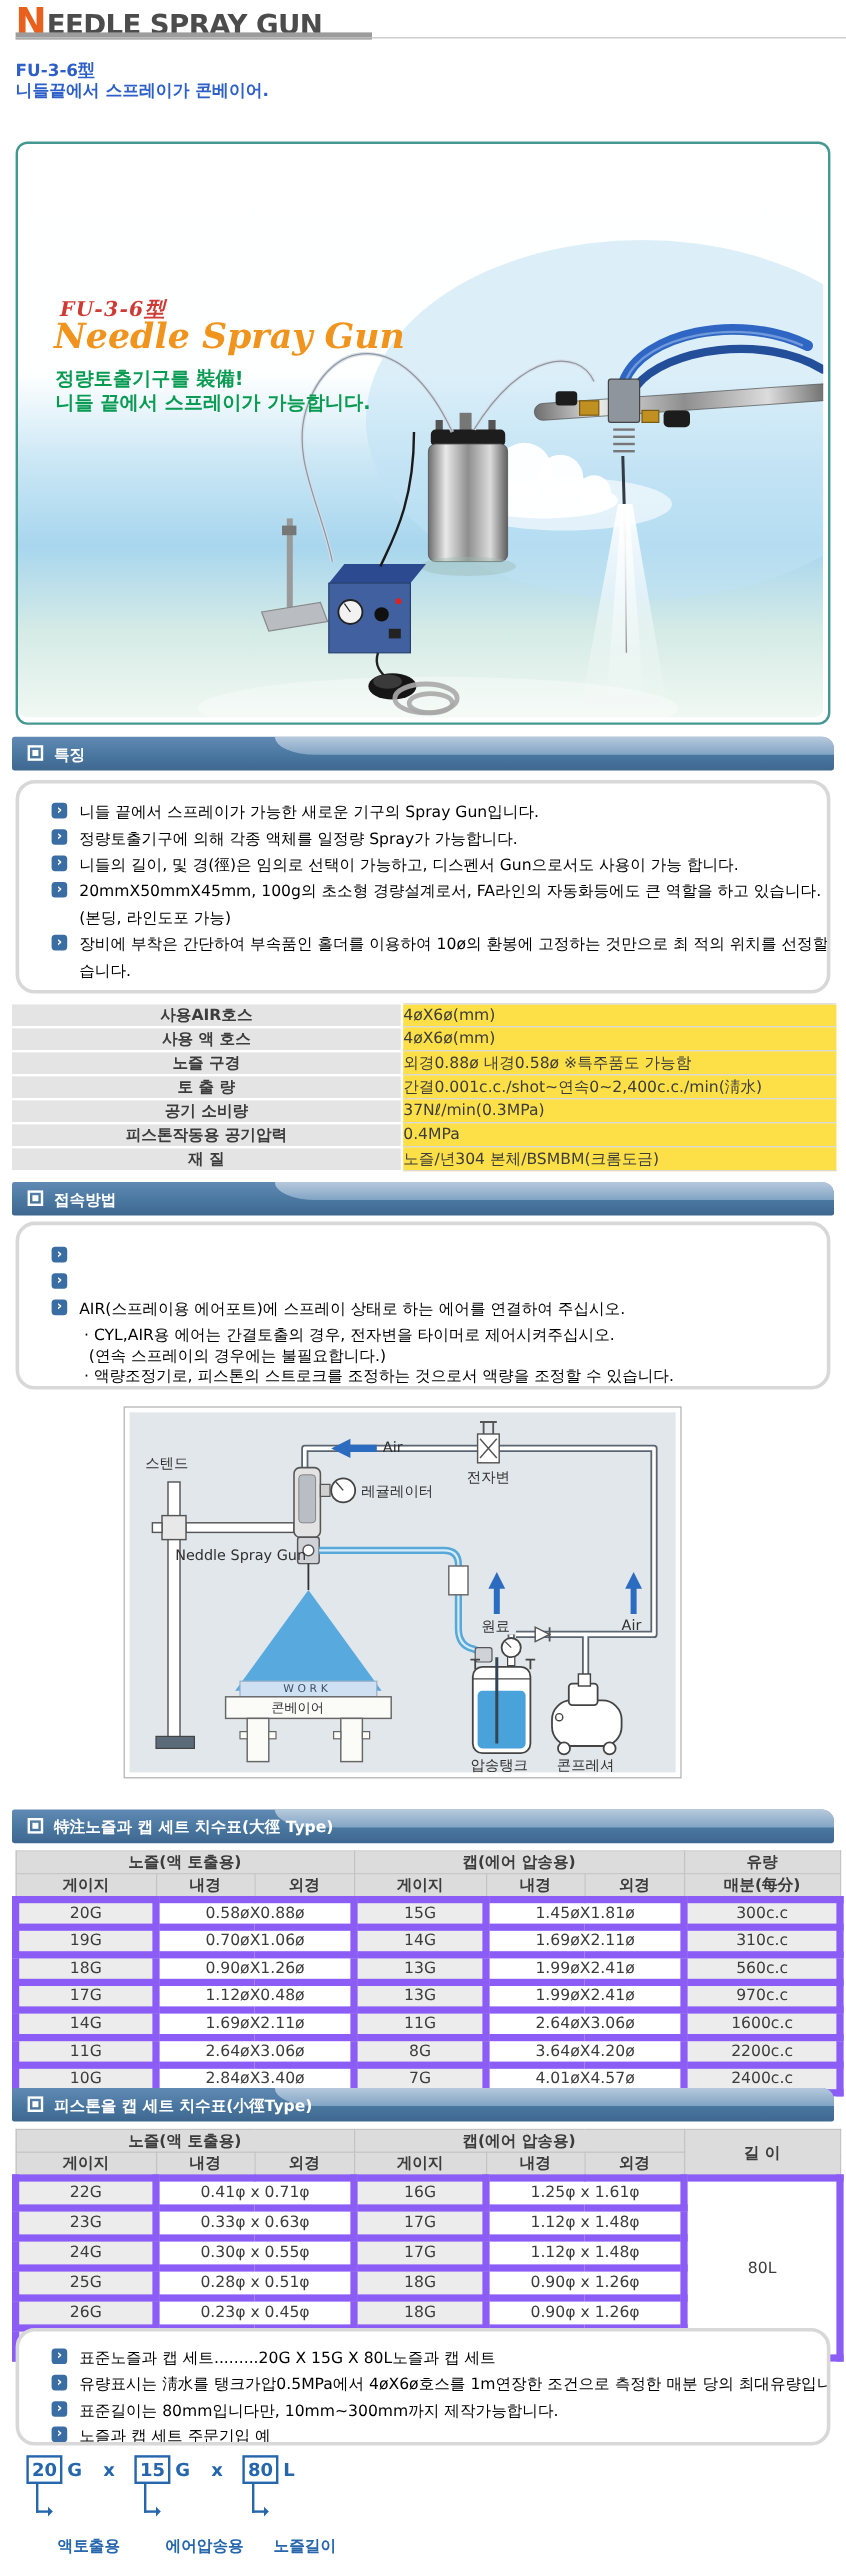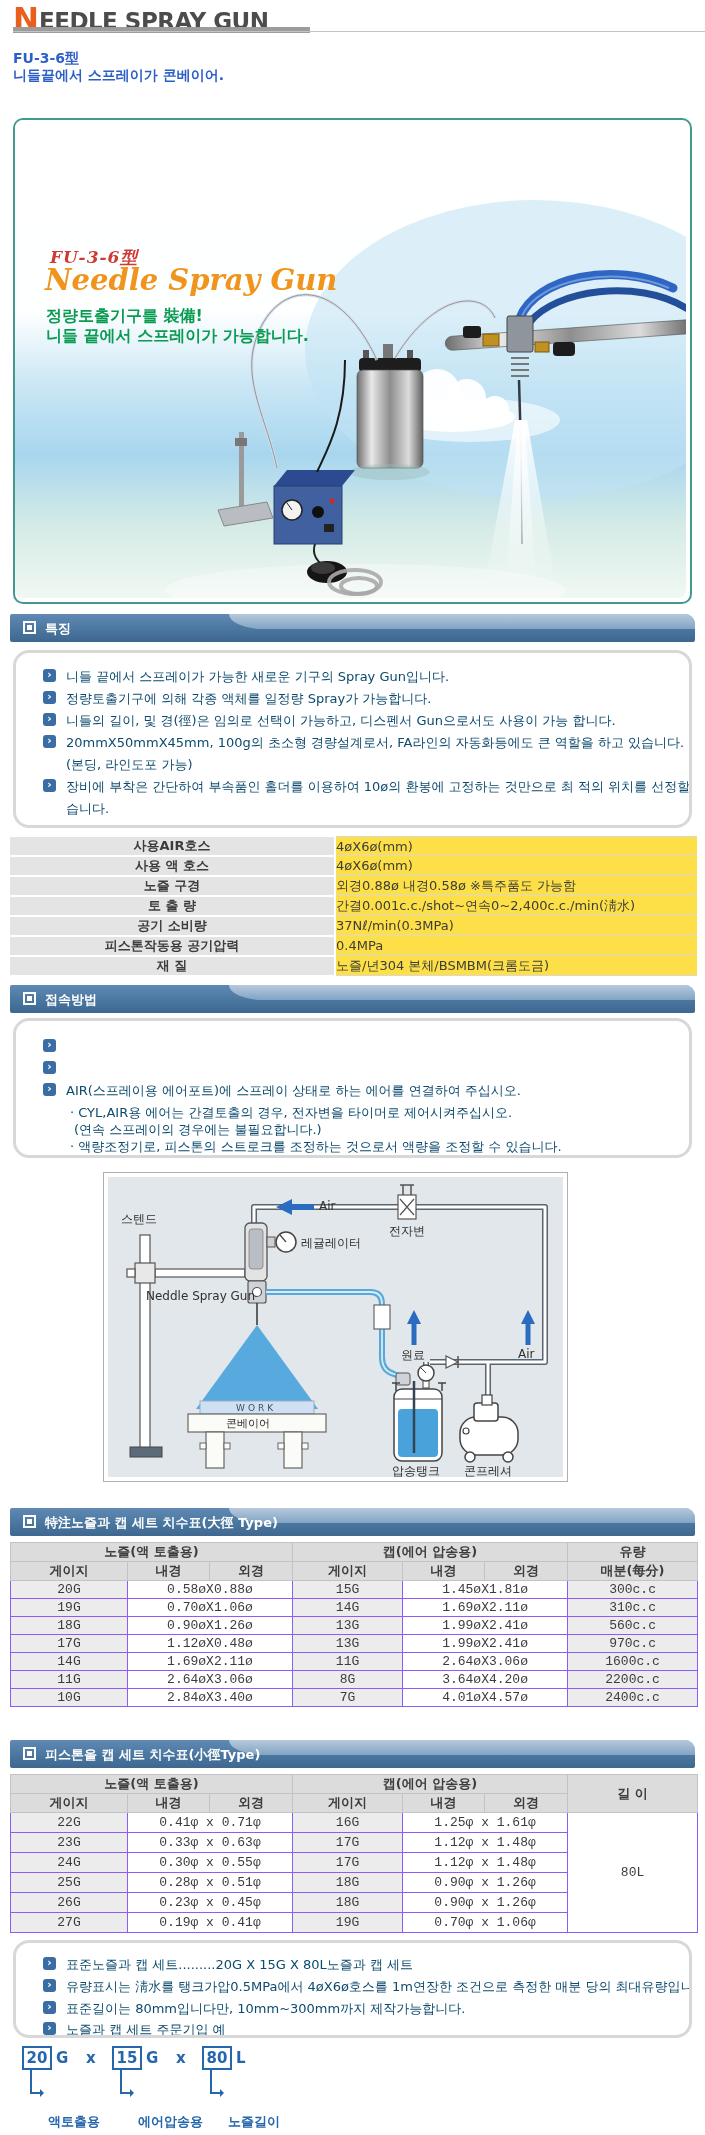--- a/index.html
+++ b/index.html
@@ -25,32 +25,32 @@
        border-radius:2px 10px 2px 2px;overflow:hidden;}
   .bar::before{content:"";position:absolute;left:32%;right:0;top:0;height:15px;
        background:linear-gradient(180deg,#ccd9e7,#8fafcd);border-radius:0 8px 0 34px / 0 8px 0 15px;opacity:.8;}
   .bar-sq{position:absolute;left:13px;top:7px;width:9px;height:9px;border:2px solid #fff;z-index:2;}
   .bar-sq::after{content:"";position:absolute;left:2px;top:2px;width:5px;height:5px;background:#fff;}
   .bar-title{position:absolute;left:35px;top:6px;color:#fff;font-weight:bold;font-size:13px;z-index:2;white-space:nowrap;}
   
   .rbox{position:absolute;left:13px;width:673px;background:#fff;border:3px solid #d8d8d8;border-radius:16px;overflow:hidden;}
   .bl-icon{position:absolute;width:13px;height:13px;background:#3a6da3;border-radius:3px;color:#fff;
        font-size:11px;line-height:12px;text-align:center;font-weight:bold;}
-  .bl-text{position:absolute;font-size:13px;color:#0c4a6e;white-space:nowrap;}
+  .bl-text{position:absolute;font-size:13px;color:#000000;white-space:nowrap;}
   
   .spec{position:absolute;left:10px;top:836px;width:687px;border-collapse:collapse;table-layout:fixed;font-size:13px;}
   .spec td{padding:0;height:17px;}
   .spec .sl{background:#e4e4e4;font-weight:bold;text-align:center;border-bottom:2px solid #fff;border-right:2px solid #fff;}
   .spec .sv{background:#fde047;border-bottom:1px solid #d8d8d8;white-space:nowrap;}
   .spec tr:first-child .sv{border-top:1px solid #d8d8d8;}
   
   .ntable{position:absolute;left:10px;width:687px;border-collapse:collapse;table-layout:fixed;
        font-size:13px;text-align:center;}
   .ntable th{background:#dcdcdc;font-weight:bold;border:1px solid #c3c3c3;height:18px;padding:0;}
-  .ntable td{border:1px solid #8b5cf6;height:17px;padding:0;background:#fff;font-family:Liberation Mono, monospace;}
+  .ntable td{border:6px solid #8b5cf6;height:17px;padding:0;background:#fff;}
   .ntable td.g{background:#ececec;}
   .nt2 td{height:19px;}
   
   .diag-outer{position:absolute;left:103px;top:1172px;width:455px;height:300px;border:1px solid #b0b0b0;
        background:#fff;padding:4px;}
   .diag-inner{position:relative;width:455px;height:300px;background:#e2e7eb;}
   .dlabel{position:absolute;font-size:12px;color:#2f2f2f;white-space:nowrap;}
   .dwork{position:absolute;font-size:9px;letter-spacing:3px;color:#3a5068;}
   
   .numbox{position:absolute;width:26px;height:20px;border:2px solid #2566ad;color:#2566ad;font-weight:bold;

